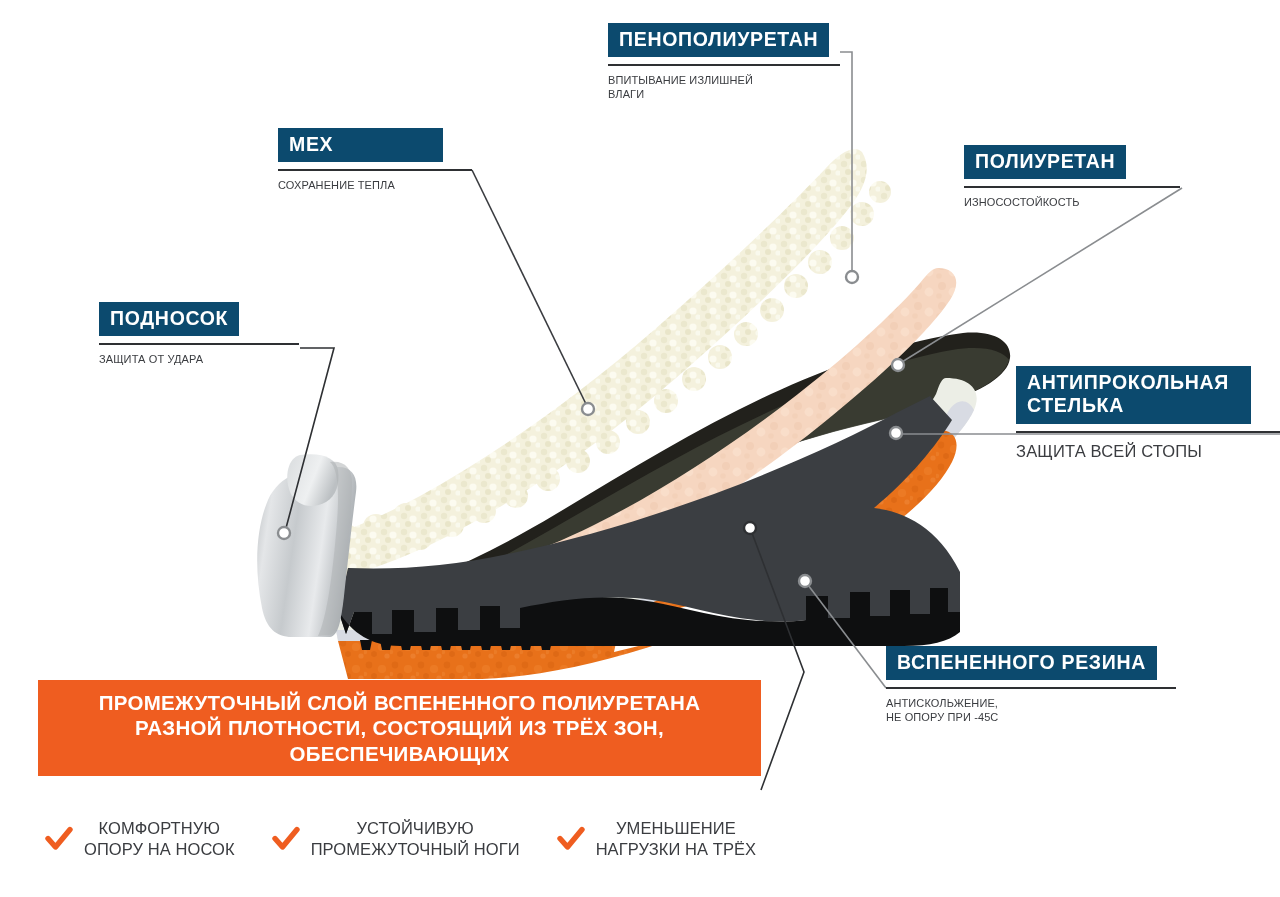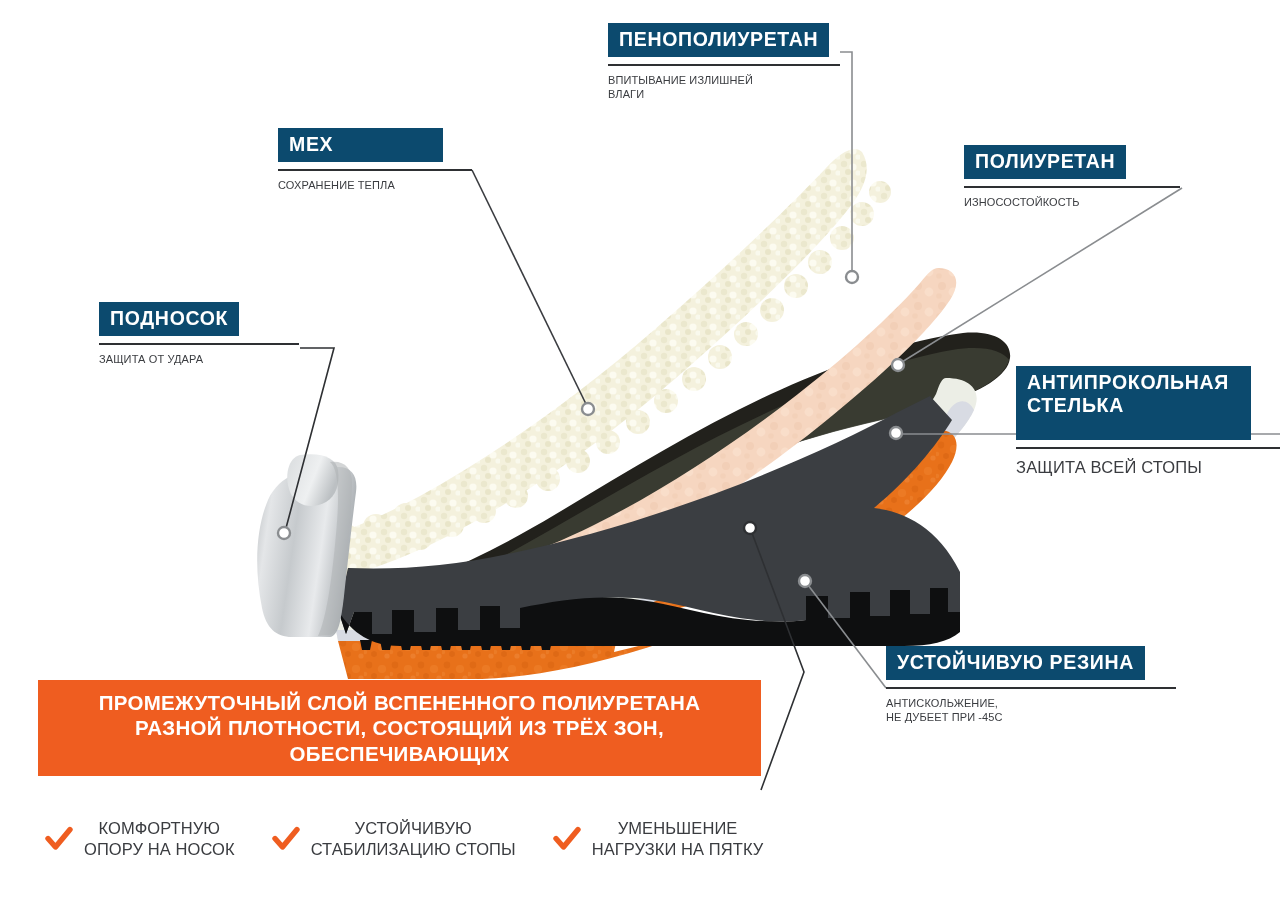--- a/index.html
+++ b/index.html
@@ -22,21 +22,21 @@
     background:#0c4a6e;
     color:#ffffff;
     font-weight:bold;
     letter-spacing:.035em;
     line-height:1.18;
     padding:5px 11px 6px 11px;
     font-size:19.5px;
     white-space:pre-line;
     box-sizing:border-box;
   }
-  .badge.two-line{padding-bottom:23px;}
+  .badge.two-line{padding-bottom:7px;}
   .rule{
     height:0;border-top:2.2px solid #2e3033;
     margin-top:7px;
   }
   .desc{
     margin-top:8px;
     color:#3a3c40;
     font-size:11px;
     letter-spacing:.01em;
     line-height:1.25;
@@ -382,24 +382,24 @@
   </div>
 
   <div class="callout" id="c-antiprokol">
     <div class="badge two-line">АНТИПРОКОЛЬНАЯ
 СТЕЛЬКА</div>
     <div class="rule"></div>
     <div class="desc">ЗАЩИТА ВСЕЙ СТОПЫ</div>
   </div>
 
   <div class="callout" id="c-nitril">
-    <div class="badge">УСТОЙЧИВУЮ РЕЗИНА</div>
+    <div class="badge">ВСПЕНЕННОГО РЕЗИНА</div>
     <div class="rule"></div>
     <div class="desc">АНТИСКОЛЬЖЕНИЕ,
-НЕ ДУБЕЕТ ПРИ -45С</div>
+НЕ ОПОРУ ПРИ -45С</div>
   </div>
 
   <div id="banner">
     <div class="btxt">ПРОМЕЖУТОЧНЫЙ СЛОЙ ВСПЕНЕННОГО ПОЛИУРЕТАНА
 РАЗНОЙ ПЛОТНОСТИ, СОСТОЯЩИЙ ИЗ ТРЁХ ЗОН,
 ОБЕСПЕЧИВАЮЩИХ</div>
   </div>
 
   <div id="benefits">
 
@@ -409,26 +409,26 @@
       </svg>
       <div class="benefit-label">КОМФОРТНУЮ
 ОПОРУ НА НОСОК</div>
     </div>
 
     <div class="benefit">
       <svg class="check" viewBox="0 0 30 30">
         <path d="M4,14.5 L11.5,23 L26,5.5" fill="none" stroke="#ef5d20" stroke-width="5.4" stroke-linecap="round" stroke-linejoin="round"></path>
       </svg>
       <div class="benefit-label">УСТОЙЧИВУЮ
-СТАБИЛИЗАЦИЮ СТОПЫ</div>
+ПРОМЕЖУТОЧНЫЙ НОГИ</div>
     </div>
 
     <div class="benefit">
       <svg class="check" viewBox="0 0 30 30">
         <path d="M4,14.5 L11.5,23 L26,5.5" fill="none" stroke="#ef5d20" stroke-width="5.4" stroke-linecap="round" stroke-linejoin="round"></path>
       </svg>
       <div class="benefit-label">УМЕНЬШЕНИЕ
-НАГРУЗКИ НА ПЯТКУ</div>
+НАГРУЗКИ НА ТРЁХ</div>
     </div>
 
   </div>
 
 </div>
 
 </body></html>

